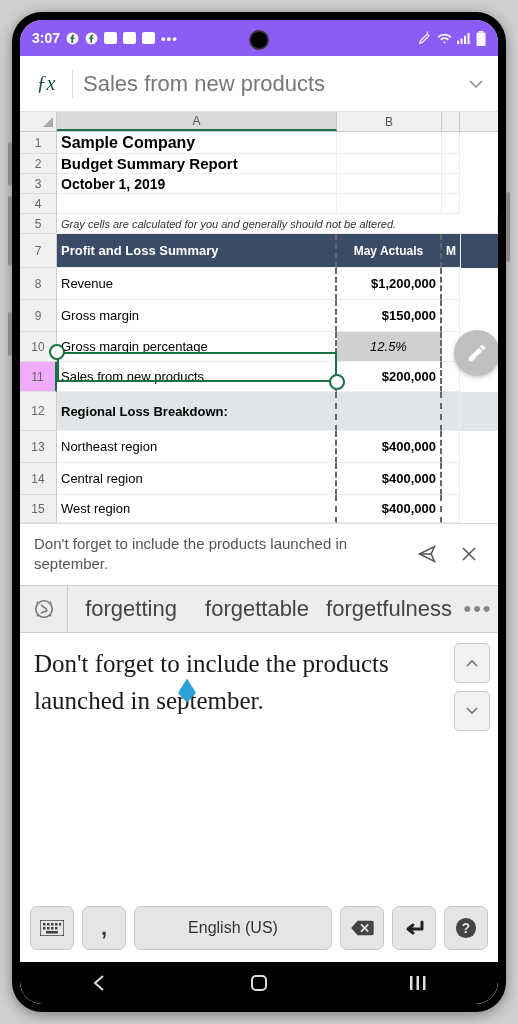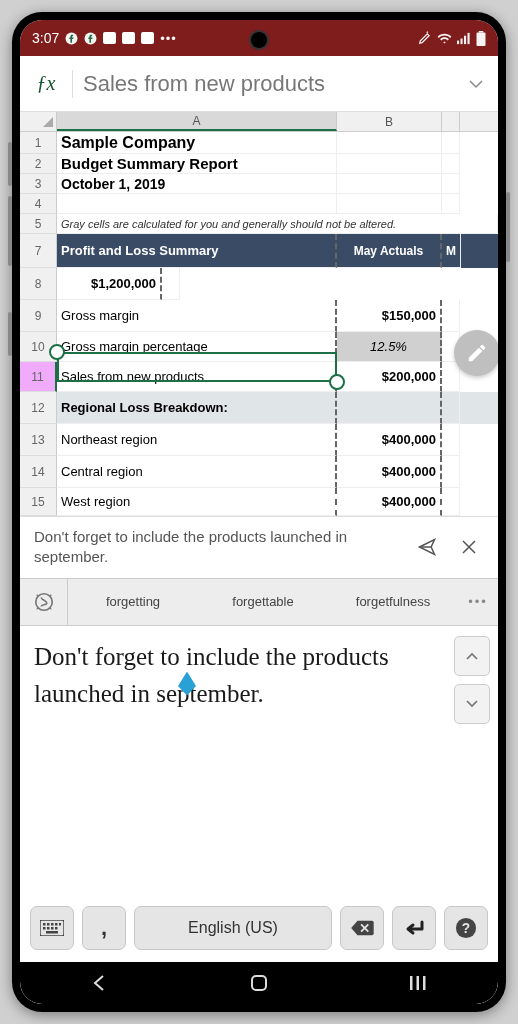--- a/index.html
+++ b/index.html
@@ -37,27 +37,28 @@
     width: 20px;
     height: 20px;
     background: #000;
     border: 2px solid #333;
     border-radius: 50%;
     z-index: 100;
   }
   
   .status-bar {
     height: 36px;
-    background: #7f1d1d;
+    background: #8b5cf6;
     color: #fff;
     display: flex;
     align-items: center;
     justify-content: space-between;
     padding: 18px 12px;
     font-size: 14px;
+    font-weight: bold;
   }
   .status-left { display:flex; align-items:center; gap:6px; }
   .status-right { display:flex; align-items:center; gap:5px; }
   .status-icon { font-size:13px; opacity:0.95; }
   .sbox { width:13px; height:12px; background:#fff; display:inline-block; border-radius:2px; }
   .dots { letter-spacing:1px; }
   
   .formula-bar {
     height: 56px;
     background:#fff;
@@ -153,21 +154,21 @@
   .comment-text { flex:1; line-height:1.35; }
   .comment-icon { color:#555; font-size:20px; padding:0 6px; }
   
   .suggest-bar {
     display:flex;
     align-items:center;
     background:#ededed;
     border-top:1px solid #ccc;
     border-bottom:1px solid #ccc;
     height:48px;
-    font-size:13px;
+    font-size:22px;
     color:#444;
   }
   .suggest-icon { width:48px; display:flex; align-items:center; justify-content:center; color:#777; border-right:1px solid #ccc; height:100%; }
   .suggest-item { flex:1; text-align:center; padding:0 6px; }
   .suggest-more { width:40px; text-align:center; color:#888; letter-spacing:2px; }
   
   .hw-area {
     flex:1;
     background:#fff;
     display:flex;
@@ -357,20 +358,21 @@
 
       <div class="row pl-row" style="height:34px">
         <div class="row-head" style="background:#f0f0f0;color:#666">7</div>
         <div class="cell cellA dashed-right">Profit and Loss Summary</div>
         <div class="cell cellB dashed-right">May Actuals</div>
         <div class="cell cellC bold" style="font-size:12px">M</div>
       </div>
 
       <div class="row" style="height:32px">
         <div class="row-head">8</div>
+        <div class="cell cellA dashed-right">Revenue</div>
         <div class="cell cellB bold dashed-right">$1,200,000</div>
         <div class="cell cellC"></div>
       </div>
       <div class="row" style="height:32px">
         <div class="row-head">9</div>
         <div class="cell cellA dashed-right">Gross margin</div>
         <div class="cell cellB bold dashed-right">$150,000</div>
         <div class="cell cellC"></div>
       </div>
       <div class="row" style="height:30px">
@@ -378,21 +380,21 @@
         <div class="cell cellA dashed-right">Gross margin percentage</div>
         <div class="cell cellB calc-cell dashed-right">12.5%</div>
         <div class="cell cellC"></div>
       </div>
       <div class="row" style="height:30px">
         <div class="row-head active">11</div>
         <div class="cell cellA dashed-right">Sales from new products</div>
         <div class="cell cellB bold dashed-right">$200,000</div>
         <div class="cell cellC"></div>
       </div>
-      <div class="row sub-row" style="height:32px">
+      <div class="row sub-row" style="height:39px">
         <div class="row-head">12</div>
         <div class="cell cellA bold dashed-right">Regional Loss Breakdown:</div>
         <div class="cell cellB dashed-right"></div>
         <div class="cell cellC"></div>
       </div>
       <div class="row" style="height:32px">
         <div class="row-head">13</div>
         <div class="cell cellA dashed-right">Northeast region</div>
         <div class="cell cellB bold dashed-right">$400,000</div>
         <div class="cell cellC"></div>

